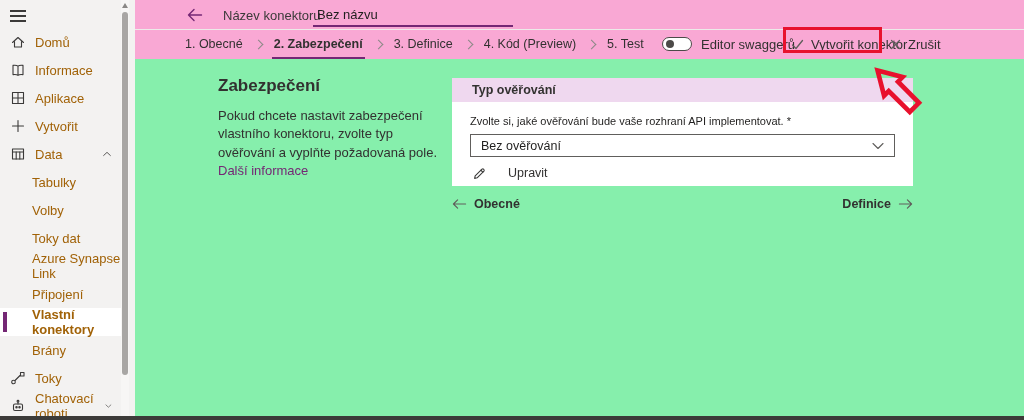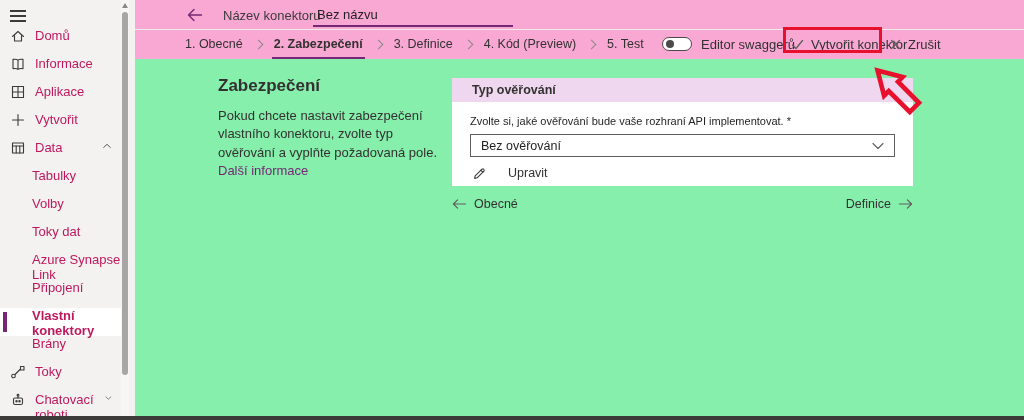--- a/index.html
+++ b/index.html
@@ -5,21 +5,21 @@
   * { box-sizing: border-box; margin: 0; padding: 0; }
   html,body { background:#fff; }
   body { font-family: "Liberation Sans", sans-serif; }
   .app { position:relative; width:1024px; height:420px; overflow:hidden; background:#fff; }
 
   
   .sidebar { position:absolute; left:0; top:0; width:135px; height:416px; background:#f3f2f1; }
   .hamburger { position:absolute; left:10px; top:7px; width:20px; height:18px; cursor:pointer; }
   .hamburger span { display:block; height:1.6px; background:#3b3a39; margin:3.4px 0; width:16px; }
   .sb-nav { position:absolute; top:28px; left:0; right:14px; }
-  .sb-item { position:relative; display:flex; align-items:flex-start; height:28px; padding-left:10px; font-size:13px; color:#be185d; cursor:pointer; }
+  .sb-item { position:relative; display:flex; align-items:center; height:28px; padding-left:10px; font-size:13px; color:#a16207; cursor:pointer; }
   .sb-item .ic { width:16px; height:16px; margin-right:9px; flex:0 0 16px; }
   .sb-item.sub { padding-left:32px; }
   .sb-item.selected { background:#fff; font-weight:700; }
   .sb-item.selected::before { content:""; position:absolute; left:3px; top:4px; bottom:4px; width:4px; background:#742774; }
   .sb-item .chev { margin-left:auto; margin-right:8px; width:12px; height:12px; }
   svg.lineic { stroke:#3b3a39; fill:none; stroke-width:1.1; stroke-linecap:round; stroke-linejoin:round; }
 
   
   .sb-scroll { position:absolute; left:121px; top:0; width:8px; height:416px; background:#f7f6f5; }
   .sb-up { position:absolute; top:3px; left:1px; width:0; height:0; border-left:3px solid transparent; border-right:3px solid transparent; border-bottom:5px solid #8a8886; }
@@ -50,21 +50,21 @@
   .left-col { position:absolute; left:83px; top:17px; width:222px; }
   .left-col h2 { font-size:17px; font-weight:700; color:#323130; margin-bottom:11px; }
   .left-col p { font-size:13px; color:#323130; line-height:1.42; }
   .link { color:#742774; cursor:pointer; }
   .card { position:absolute; left:317px; top:19px; width:461px; }
   .card-header { height:24px; line-height:24px; background:#efd8ef; font-size:12.5px; font-weight:700; color:#323130; padding-left:20px; }
   .card-body { background:#fff; padding:13px 18px 2px 18px; }
   .field-label { font-size:11px; color:#201f1e; margin-bottom:7px; }
   .dropdown { height:23px; border:1px solid #605e5c; background:#fff; display:flex; align-items:center; justify-content:space-between; padding:0 10px; font-size:12.5px; color:#201f1e; cursor:pointer; }
   .edit-btn { margin-top:9px; display:inline-flex; align-items:center; gap:22px; font-size:12.5px; color:#323130; cursor:pointer; padding-left:3px; }
-  .card-nav { position:absolute; left:317px; top:138px; width:461px; display:flex; justify-content:space-between; }
+  .card-nav { position:absolute; left:317px; top:138px; width:461px; display:flex; justify-content:space-between;font-weight:bold; }
   .nav-link { display:flex; align-items:center; gap:7px; font-size:12.5px; color:#323130; cursor:pointer; }
 
   
   .annotation-box { position:absolute; left:783px; top:27px; width:99px; height:26px; border:3px solid #e8112d; z-index:30; pointer-events:none; }
   .annotation-arrow { position:absolute; left:872px; top:63px; z-index:30; pointer-events:none; }
 
   .bottom-edge { position:absolute; left:0; bottom:0; width:1024px; height:4px; background:#3c3b39; z-index:40; }
 </style>
 </head>
 <body>

